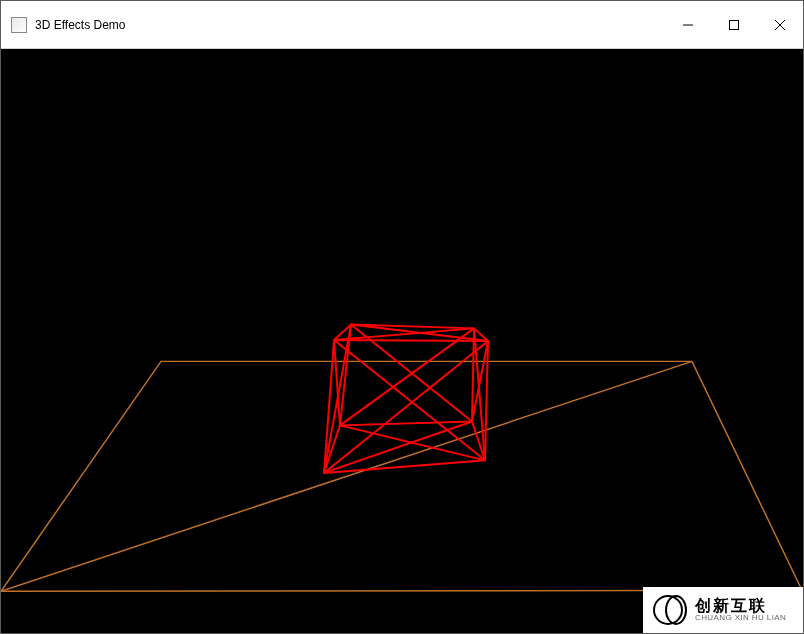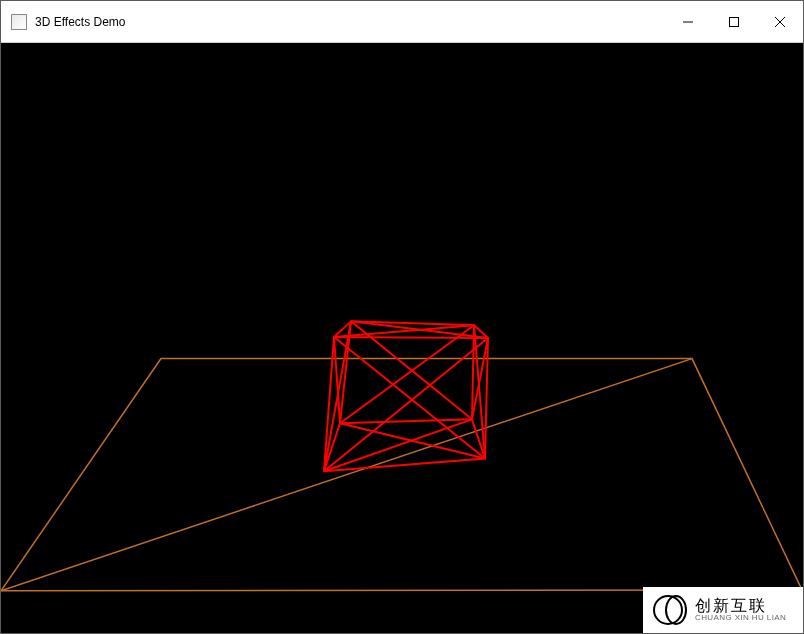--- a/index.html
+++ b/index.html
@@ -1,31 +1,31 @@
 <!DOCTYPE html>
 <html><head>
 <meta charset="utf-8">
 <style>
   * { margin: 0; padding: 0; box-sizing: border-box; }
   html, body { width: 804px; height: 634px; overflow: hidden; font-family: "Segoe UI", Tahoma, sans-serif; background: #fff; }
   .window { width: 804px; height: 634px; display: flex; flex-direction: column; border: 1px solid #5a5a5a; background: #fff; }
-  .titlebar { height: 42px; background: #ffffff; display: flex; align-items: center; border-bottom: 1px solid #d0d0d0; }
+  .titlebar { height: 48px; background: #ffffff; display: flex; align-items: center; border-bottom: 1px solid #d0d0d0; }
   .titlebar .app-icon { width: 16px; height: 16px; margin: 0 8px 0 10px; border: 1px solid #888; background: linear-gradient(135deg,#e8e8e8,#fff); }
   .titlebar .title { flex: 0 0 auto; font-size: 12px; color: #000; }
   .titlebar .spacer { flex: 1 1 auto; }
   .win-btn { width: 46px; height: 30px; display: flex; align-items: center; justify-content: center; color: #000; }
   .client { flex: 1 1 auto; background: #000; position: relative; }
   .client svg { position: absolute; inset: 0; width: 100%; height: 100%; }
   .watermark { position: absolute; right: 0; bottom: 0; width: 160px; height: 46px; background: #fff; display: flex; align-items: center; gap: 8px; padding: 4px 10px; box-shadow: 0 0 0 1px rgba(0,0,0,0.05); }
   .wm-logo { width: 34px; height: 34px; position: relative; }
   .wm-logo .ring { position: absolute; border: 2px solid #000; border-radius: 50%; }
   .wm-logo .r1 { width: 30px; height: 30px; left: 0; top: 2px; }
   .wm-logo .r2 { width: 22px; height: 30px; left: 12px; top: 2px; border-radius: 50%; }
   .wm-text { display: flex; flex-direction: column; line-height: 1; }
-  .wm-text .cn { font-size: 16px; font-weight: 400; letter-spacing: 2px; color: #000; }
+  .wm-text .cn { font-size: 16px; font-weight: 700; letter-spacing: 2px; color: #000; }
   .wm-text .en { font-size: 8px; color: #666; letter-spacing: 0.4px; margin-top: 0; }
 </style>
 </head>
 <body>
 
 <div class="window">
   <div class="titlebar">
     <div class="app-icon"></div>
     <div class="title">3D Effects Demo</div>
     <div class="spacer"></div>

